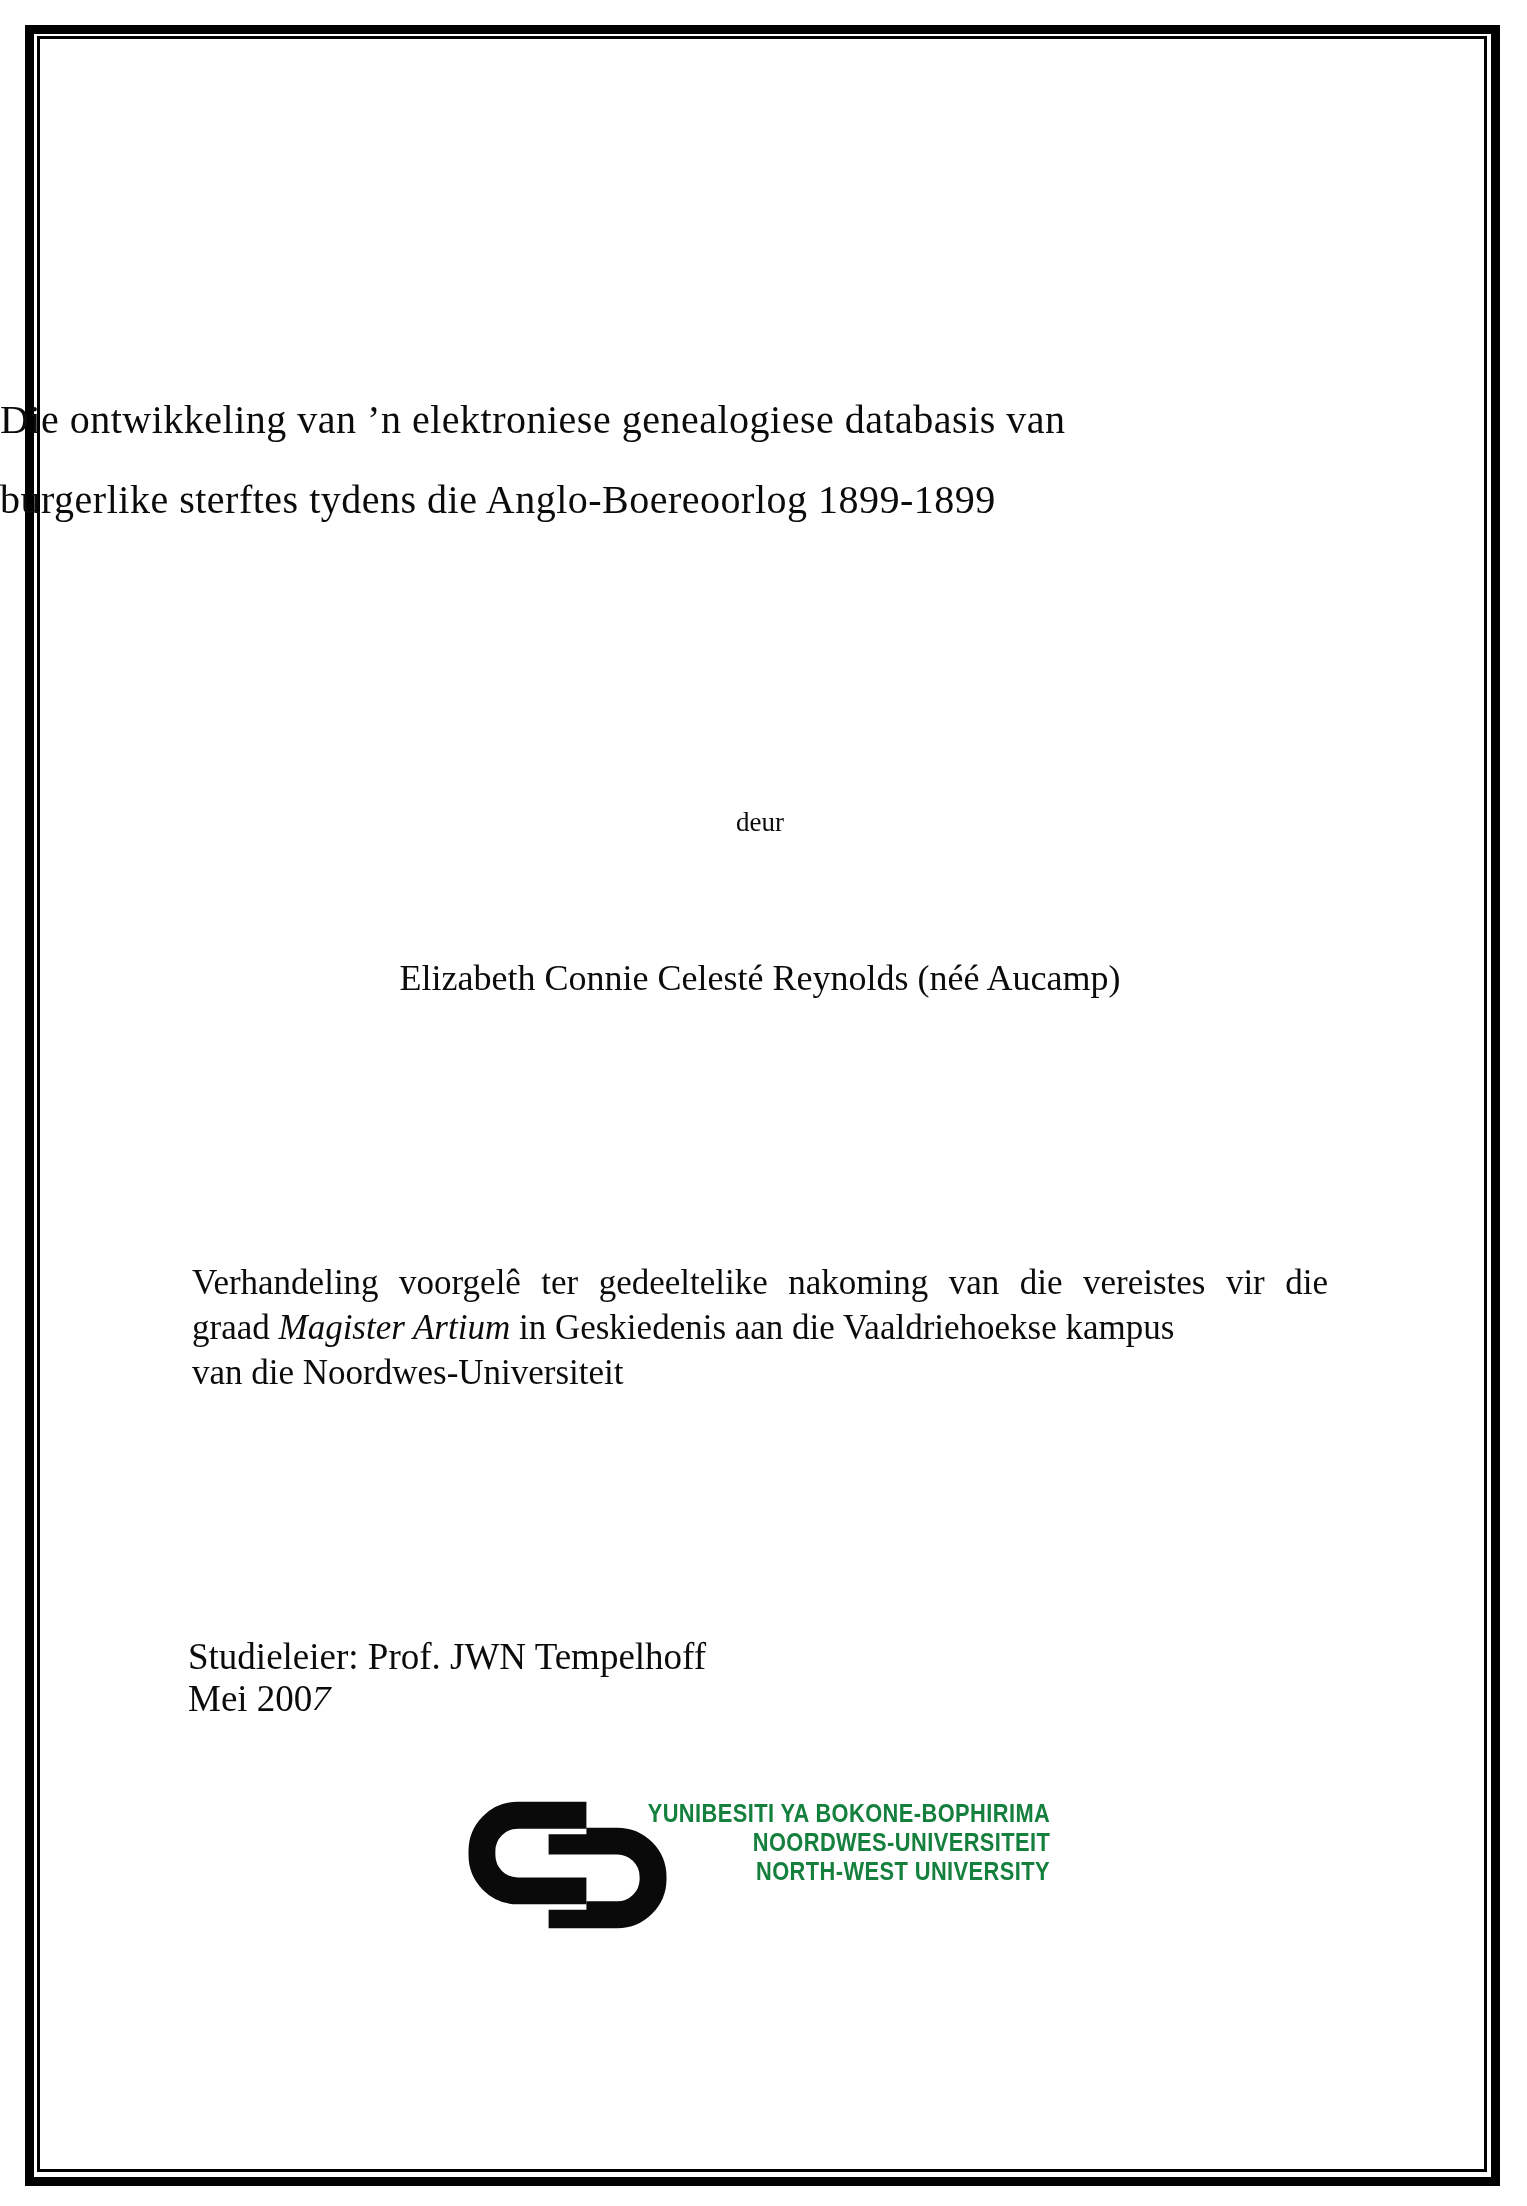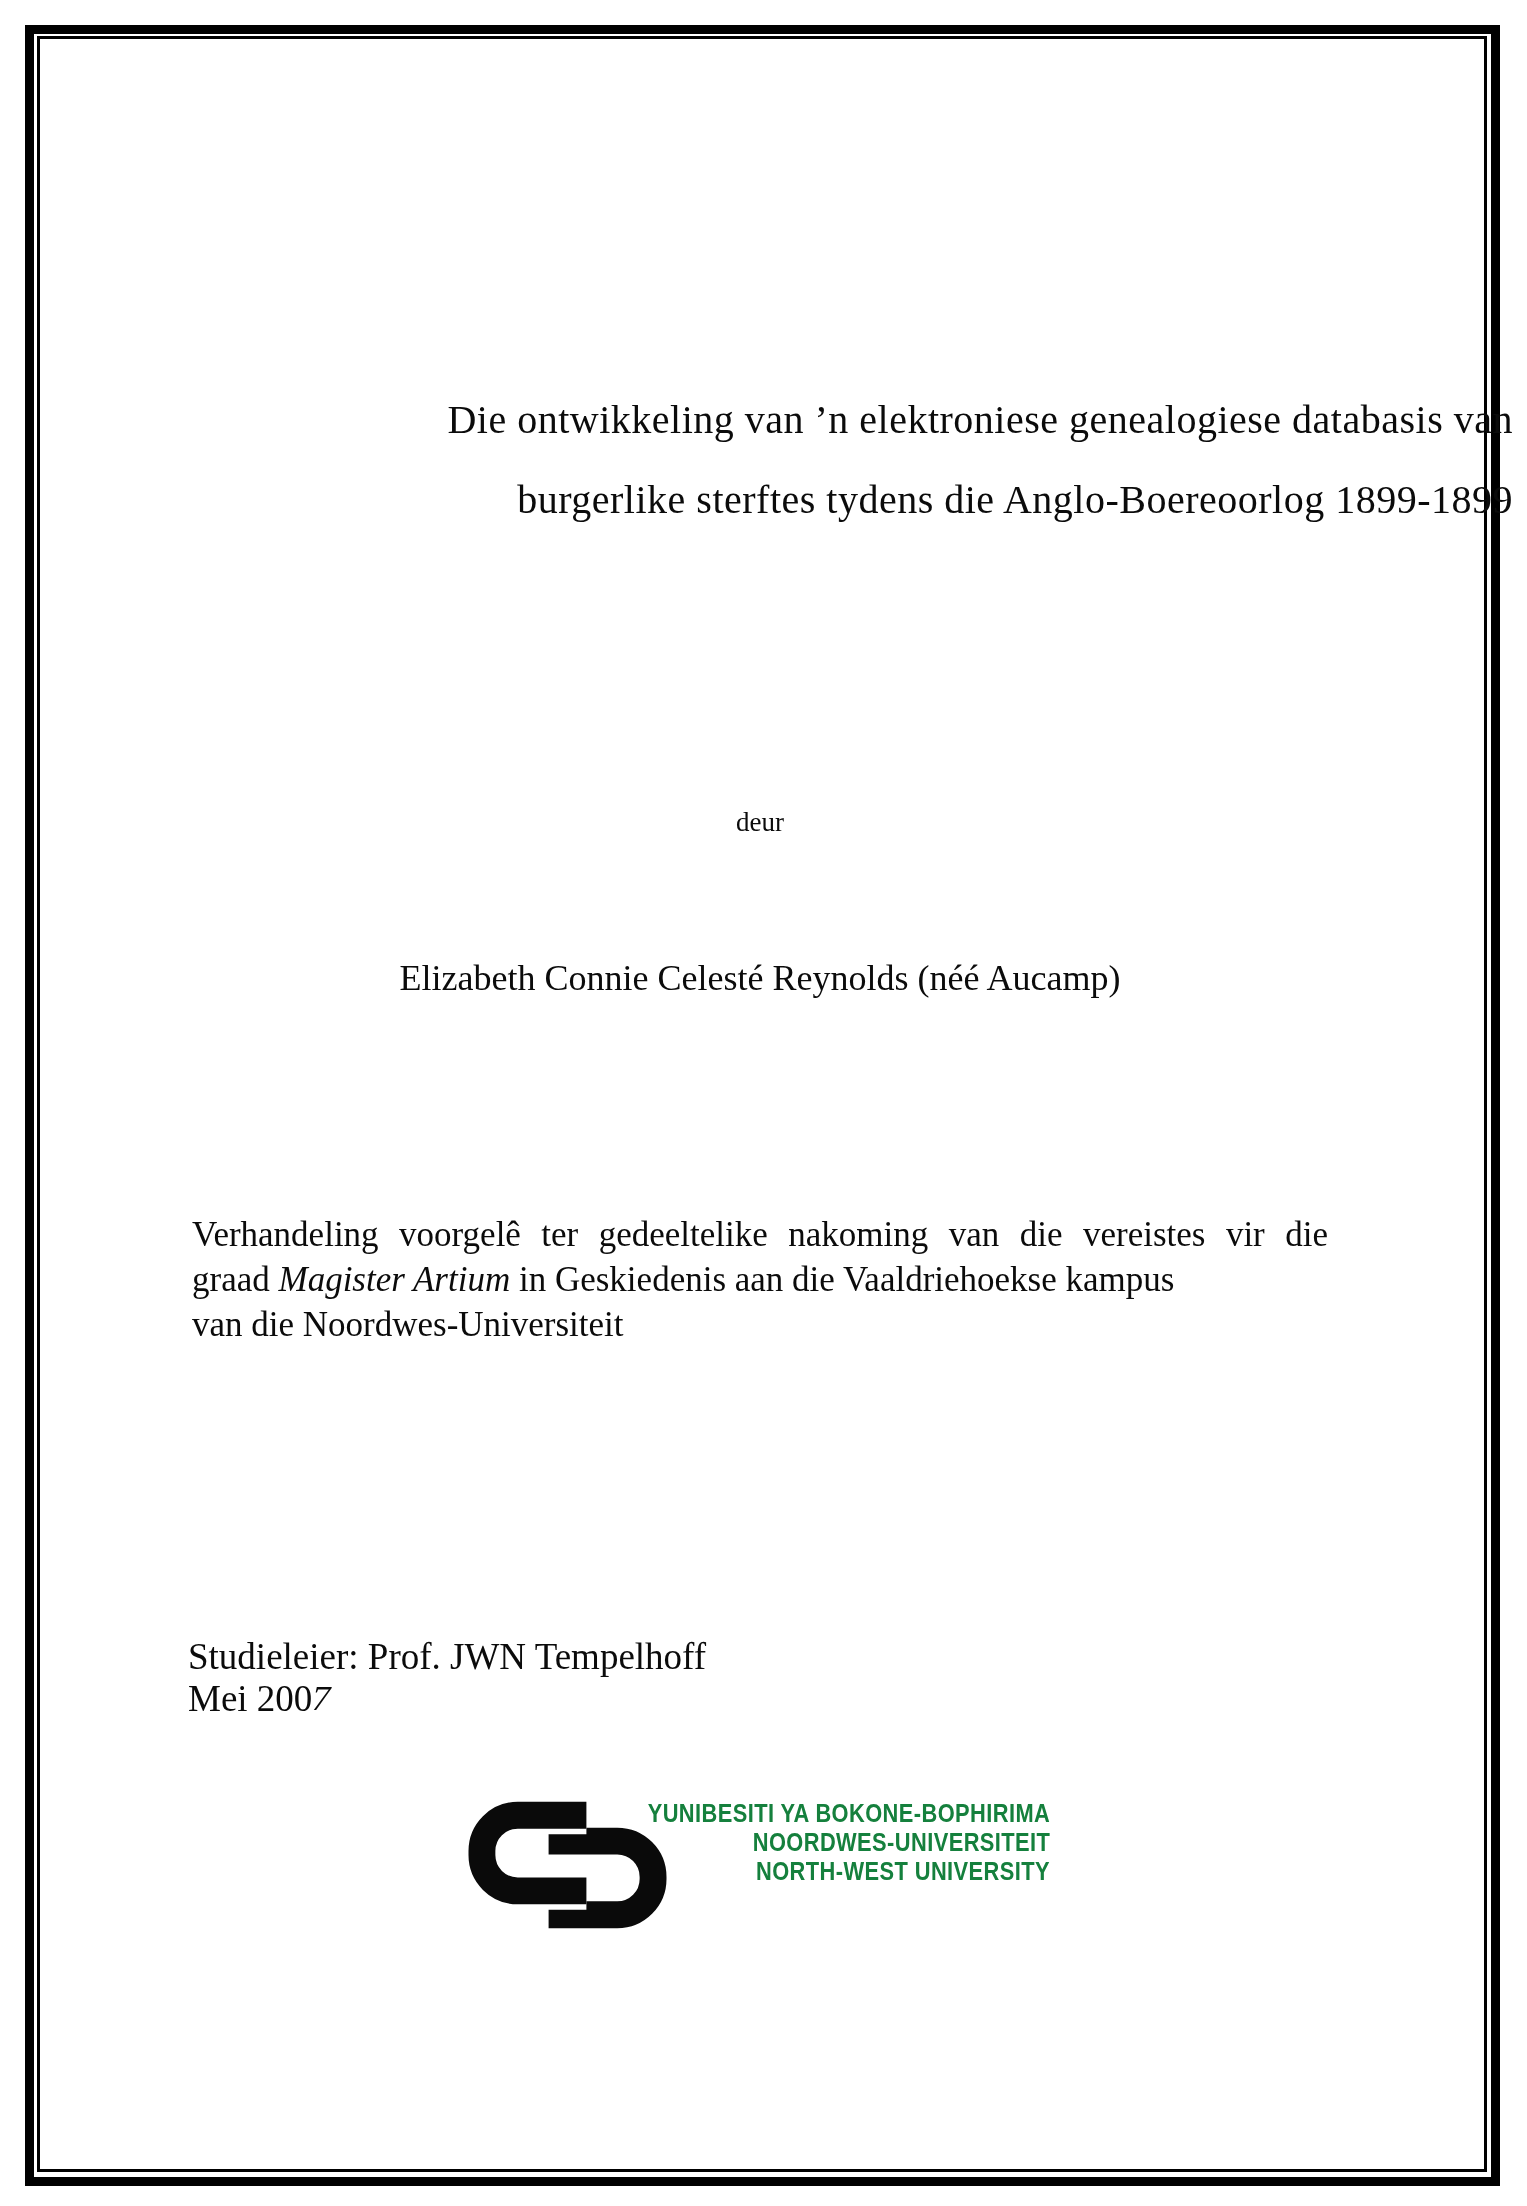--- a/index.html
+++ b/index.html
@@ -18,42 +18,42 @@
     border: 9px solid #000;
   }
   .inner-frame {
     position: absolute; left: 37px; top: 36px;
     width: 1450px; height: 2136px;
     border: 3px solid #000;
   }
   
   .title-block {
     position: absolute; left: 0; top: 380px; width: 1513px;
-    text-align: right;
+    text-align: left;
     font-size: 40px; line-height: 80px;
     letter-spacing: 0.5px;
-    padding-left: 8px;
   }
   .deur-line {
     position: absolute; left: 0; top: 802px; width: 1520px;
     text-align: center;
     font-size: 27px; line-height: 40px;
   }
   .author-line {
     position: absolute; left: 0; top: 956px; width: 1520px;
     text-align: center;
     font-size: 36px; line-height: 44px;
   }
   .statement-block {
     position: absolute; left: 192px; top: 1212px; width: 1136px;
     font-size: 35px; line-height: 45px;
   }
   .statement-line.justified {
     text-align: justify;
     text-align-last: justify;
+    margin-top: 48px;
   }
   .statement-block .it { font-style: italic; margin-top: 29px; }
   .supervisor-block {
     position: absolute; left: 188px; top: 1636px;
     font-size: 37px; line-height: 42px;
   }
   .seven {
     display: inline-block;
     transform: skewX(-12deg) scaleY(0.95);
   }

